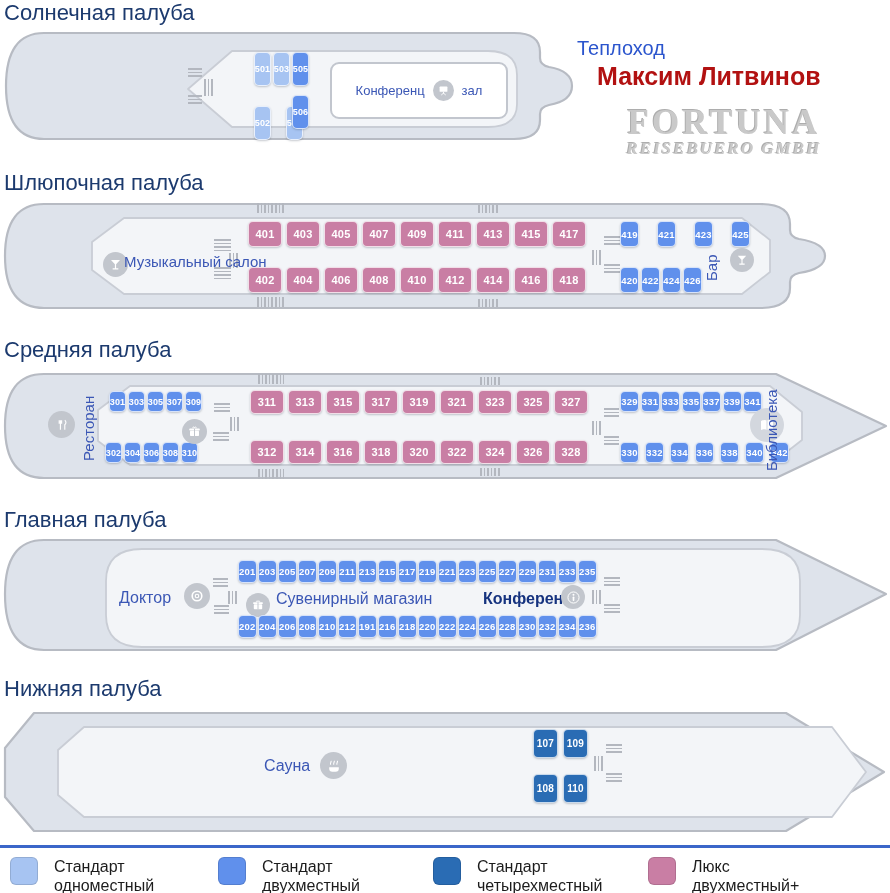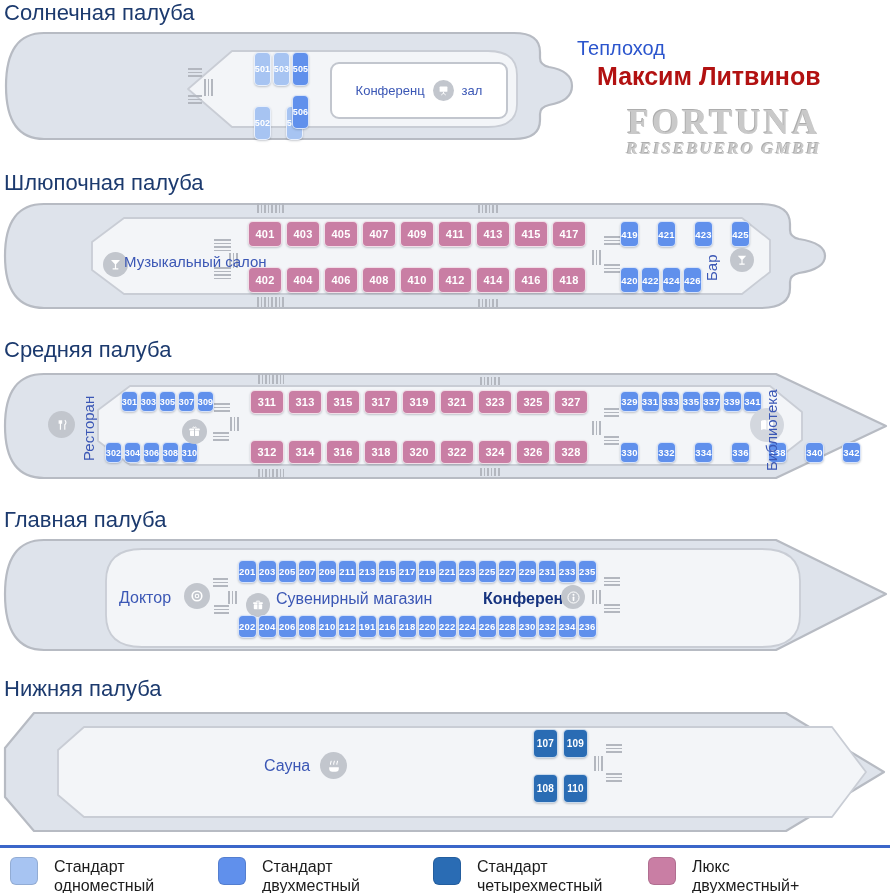--- a/index.html
+++ b/index.html
@@ -166,21 +166,21 @@
   <div class="stripe st-h" style="left:604px;top:436px;width:15px;height:10px"></div>
   <span class="icr" style="left:48px;top:411px;width:27px;height:27px">
     <svg width="16" height="16" viewBox="0 0 20 20">
         <g stroke="#fff" stroke-width="1.4" fill="none">
           <path d="M6.5 4v4.5M9.5 4v4.5M8 4v6.5M8 10.5V16"></path>
           <path d="M13.5 4c1.9 1.3 1.9 4.4 0 5.6V16"></path>
         </g>
       </svg>
   </span>
   <div class="vlabel" style="left:80px;top:382px;height:92px;">Ресторан</div>
-  <div class="cabin-row" style="left:121px;top:391px;gap:2px;--cw:17px;--ch:21px;--cf:9px">
+  <div class="cabin-row" style="left:109px;top:391px;gap:2px;--cw:17px;--ch:21px;--cf:9px">
       <span class="cabin t-s2">301</span>
       <span class="cabin t-s2">303</span>
       <span class="cabin t-s2">305</span>
       <span class="cabin t-s2">307</span>
       <span class="cabin t-s2">309</span>
     </div>
   <div class="cabin-row" style="left:105px;top:442px;gap:2px;--cw:17px;--ch:21px;--cf:9px">
       <span class="cabin t-s2">302</span>
       <span class="cabin t-s2">304</span>
       <span class="cabin t-s2">306</span>
@@ -221,21 +221,21 @@
     </div>
   <div class="cabin-row" style="left:620px;top:391px;gap:1.5px;--cw:19px;--ch:21px;--cf:9.5px">
       <span class="cabin t-s2">329</span>
       <span class="cabin t-s2">331</span>
       <span class="cabin t-s2">333</span>
       <span class="cabin t-s2">335</span>
       <span class="cabin t-s2">337</span>
       <span class="cabin t-s2">339</span>
       <span class="cabin t-s2">341</span>
     </div>
-  <div class="cabin-row" style="left:620px;top:442px;gap:18px;--cw:19px;--ch:21px;--cf:9.5px">
+  <div class="cabin-row" style="left:620px;top:442px;gap:6px;--cw:19px;--ch:21px;--cf:9.5px">
       <span class="cabin t-s2">330</span>
       <span class="cabin t-s2">332</span>
       <span class="cabin t-s2">334</span>
       <span class="cabin t-s2">336</span>
       <span class="cabin t-s2">338</span>
       <span class="cabin t-s2">340</span>
       <span class="cabin t-s2">342</span>
     </div>
   <span class="icr light" style="left:750px;top:408px;width:34px;height:34px">
     <svg width="20" height="20" viewBox="0 0 20 20">

